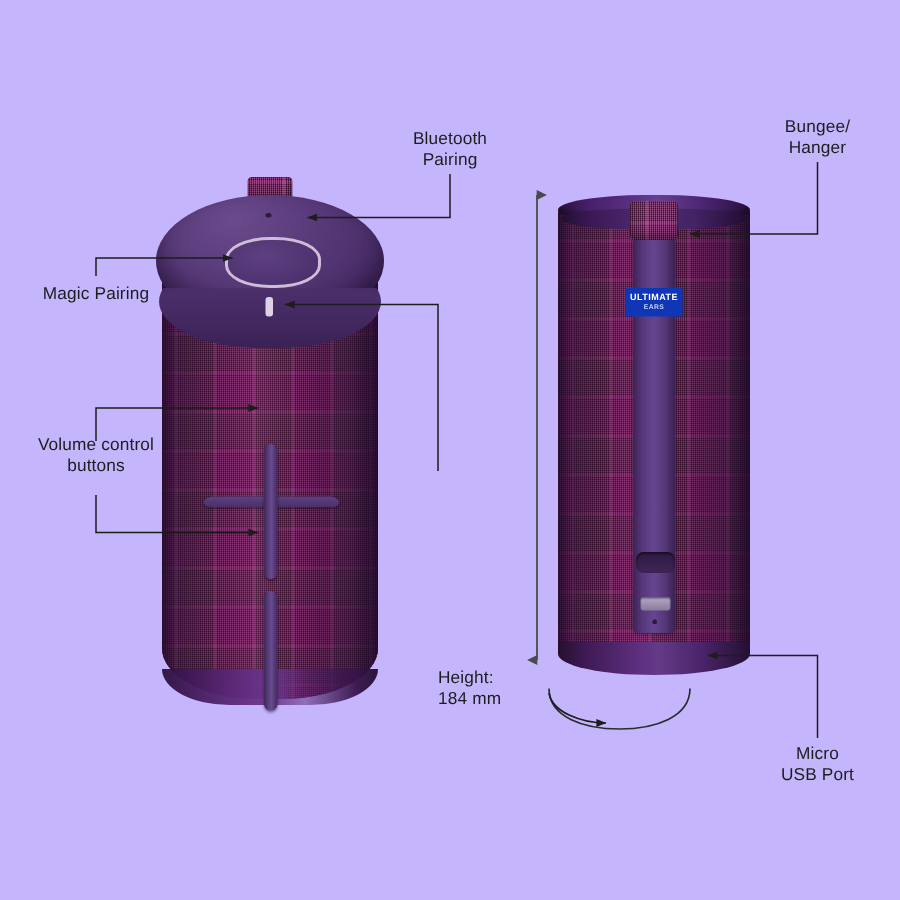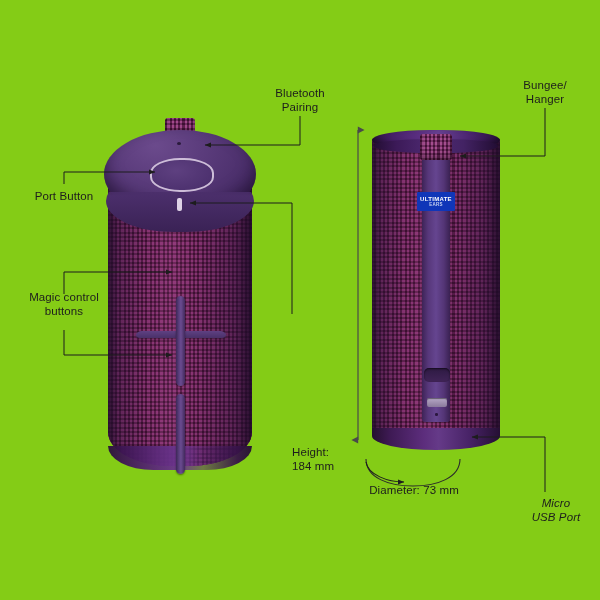--- a/index.html
+++ b/index.html
@@ -9,21 +9,21 @@
     background: #ffffff;
   }
   body {
     font-family: "Liberation Sans", sans-serif;
     -webkit-font-smoothing: antialiased;
   }
   #stage {
     position: relative;
     width: 600px;
     height: 600px;
-    background: #84cc16;
+    background: #c4b5fd;
     overflow: hidden;
   }
   .label {
     position: absolute;
     font-size: 11.5px;
     line-height: 14px;
     color: #1d1d1d;
     text-align: center;
     white-space: pre-line;
     letter-spacing: 0.1px;
@@ -325,30 +325,29 @@
 
     <g stroke="#2b2b2b" stroke-width="1.1" fill="none">
       <path d="M366,459 C366,478 389,486 413,486 C437,486 460,478 460,459"></path>
       <path d="M366,462 C368,475 388,482 404,482" marker-end="url(#ah)" stroke="#1d1d1d"></path>
     </g>
   </svg>
 
   <div class="label" style="left:252px; top:86px; width:96px;">Bluetooth
 Pairing</div>
 
-  <div class="label" style="left:4px; top:189px; width:120px;">Port Button</div>
-
-  <div class="label" style="left:4px; top:290px; width:120px;">Magic control
+  <div class="label" style="left:4px; top:189px; width:120px;">Magic Pairing</div>
+
+  <div class="label" style="left:4px; top:290px; width:120px;">Volume control
 buttons</div>
 
 
   <div class="label" style="left:500px; top:78px; width:90px;">Bungee/
 Hanger</div>
 
-  <div class="label" style="left:511px; top:496px; width:90px;font-style:italic;">Micro
+  <div class="label" style="left:500px; top:496px; width:90px;">Micro
 USB Port</div>
 
   <div class="label" style="left:292px; top:412px; width:62px; text-align:left;margin-top:33px;">Height:
 184 mm</div>
 
-  <div class="label" style="left:338px; top:483px; width:152px;">Diameter: 73 mm</div>
 
 </div>
 
 </body></html>

